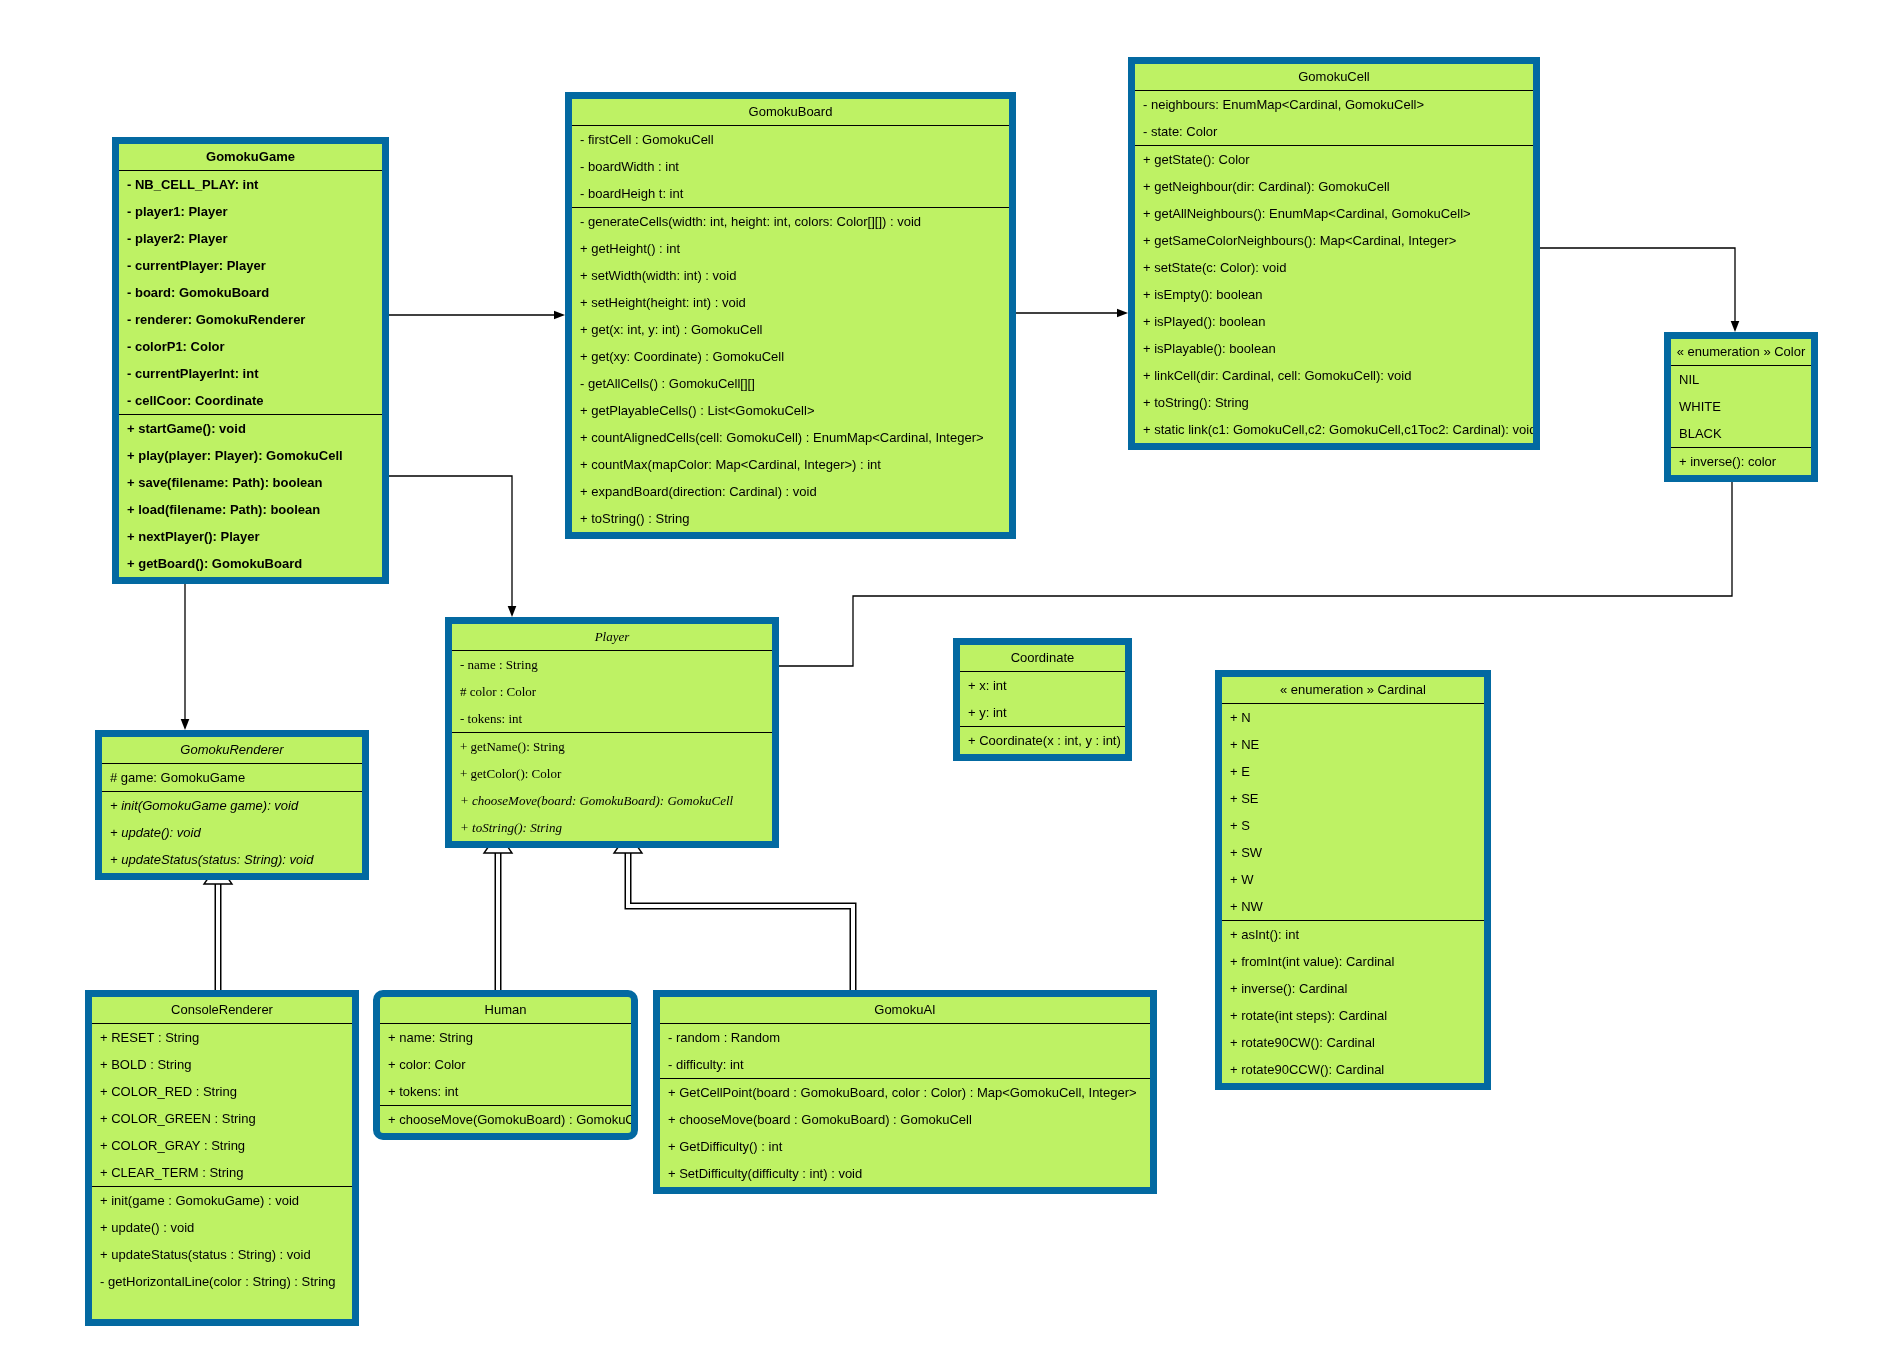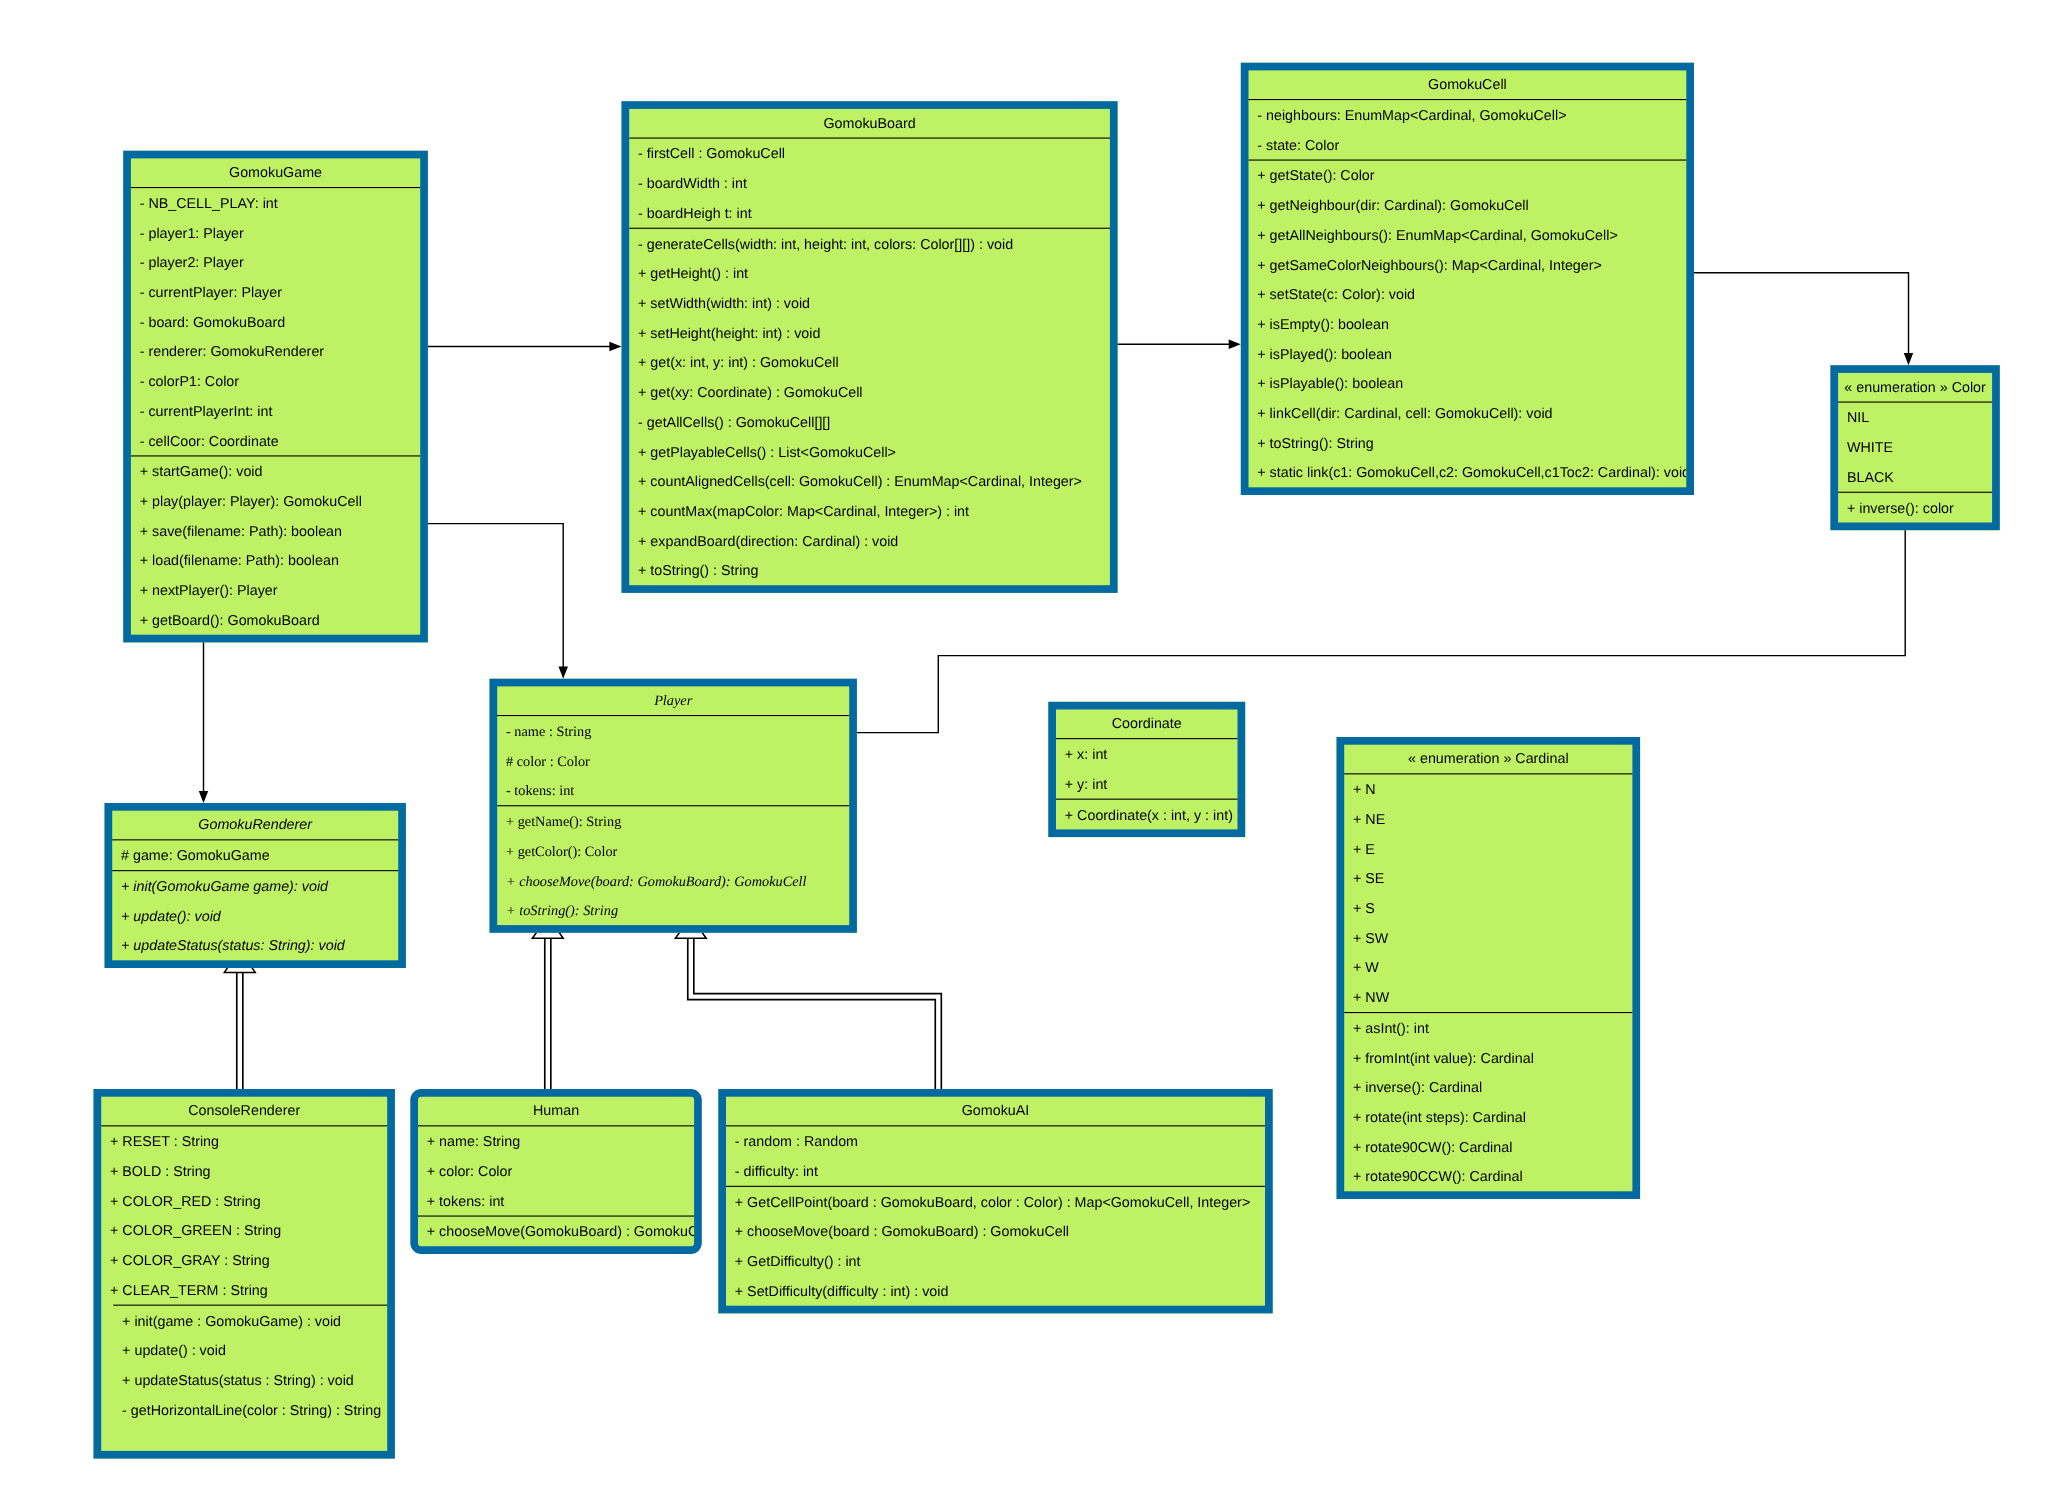--- a/index.html
+++ b/index.html
@@ -31,32 +31,32 @@
   .uml-section { border-top: 1px solid #000; }
   .uml-row {
     padding: 6.5px 8px;
     line-height: 14px;
     white-space: nowrap;
     overflow: hidden;
   }
   .em { font-style: italic; }
   .italic-title { font-style: italic; }
 
-  #box-gomoku-game      { left: 112px;  top: 137px; width: 263px; }
+  #box-gomoku-game      { left: 112px;  top: 137px; width: 263px; font-weight: bold; }
   #box-gomoku-board     { left: 565px;  top: 92px;  width: 437px; }
   #box-gomoku-cell      { left: 1128px; top: 57px;  width: 398px; }
   #box-color-enum       { left: 1664px; top: 332px; width: 140px; }
   #box-player           { left: 445px;  top: 617px; width: 320px; font-family: Liberation Serif, serif; }
   #box-coordinate       { left: 953px;  top: 638px; width: 165px; }
   #box-cardinal-enum    { left: 1215px; top: 670px; width: 262px; }
   #box-gomoku-renderer  { left: 95px;   top: 730px; width: 260px; }
   #box-console-renderer { left: 85px;   top: 990px; width: 260px; }
   #box-human            { left: 373px;  top: 990px; width: 251px; border-radius: 10px; }
   #box-gomoku-ai        { left: 653px;  top: 990px; width: 490px; }
-  #box-console-renderer .uml-section:last-child { padding-bottom: 24px; margin-left: 11px; }
+  #box-console-renderer .uml-section:last-child { padding-bottom: 24px; }
 </style>
 </head>
 <body>
 
 <div class="canvas">
 
   <svg class="connectors" width="1884" height="1356" viewBox="0 0 1884 1356">
 
     <g>
       <path d="M375,315 L555,315" fill="none" stroke="#000" stroke-width="1.3"></path>

